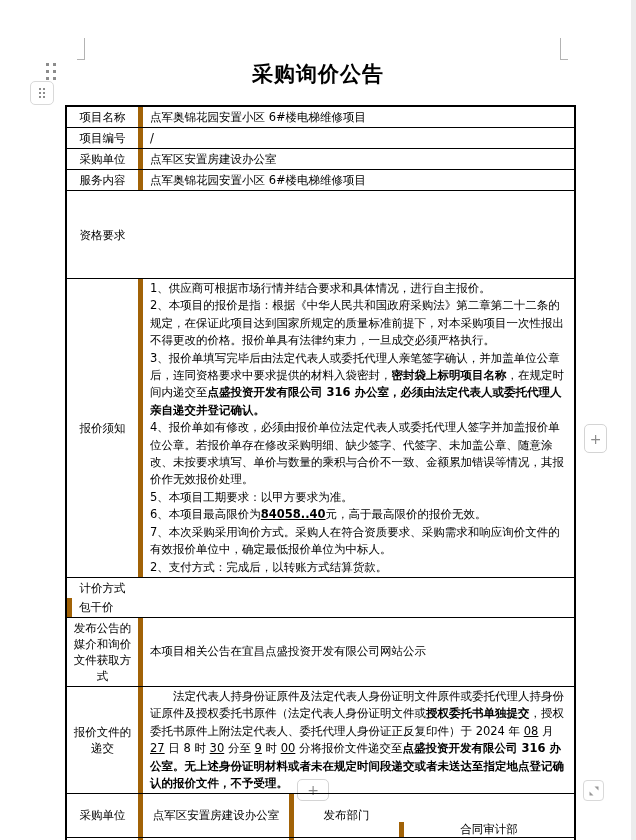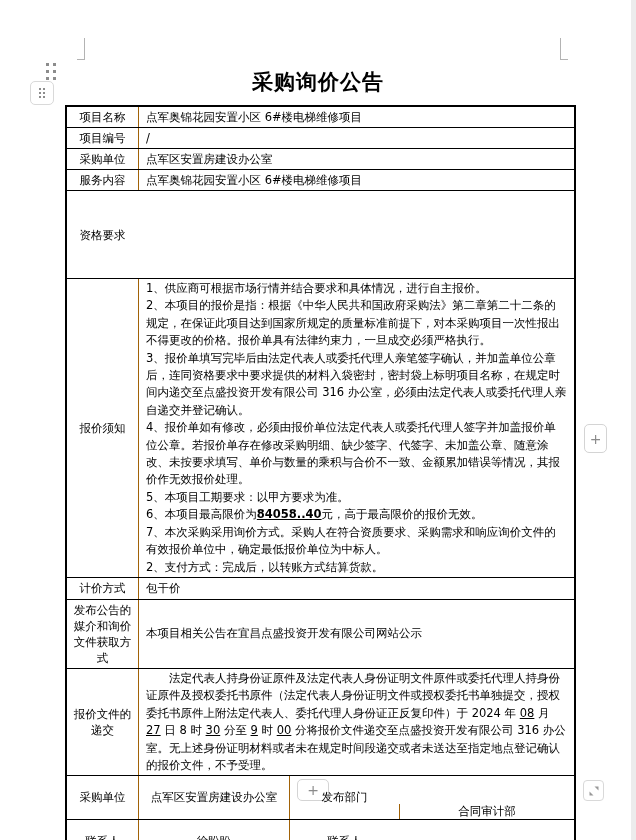--- a/index.html
+++ b/index.html
@@ -25,40 +25,40 @@
 
   
   .plus-btn{position:absolute;border:1px solid #d4d4d4;border-radius:5px;background:#fff;color:#8a8a8a;display:flex;align-items:center;justify-content:center;font-size:14px;line-height:1;cursor:pointer;}
   .plus-btn.right{left:584px;top:424px;width:21px;height:27px;}
   .plus-btn.bottom{left:297px;top:779px;width:30px;height:20px;}
 
   
   .expand-btn{position:absolute;left:583px;top:780px;width:19px;height:19px;border:1px solid #d9d9d9;border-radius:4px;background:#fff;display:flex;align-items:center;justify-content:center;cursor:pointer;}
 
   
-  .title{position:absolute;left:0;top:68px;width:636px;margin:0;text-align:center;font-size:21px;font-weight:bold;letter-spacing:1px;color:#000;}
+  .title{position:absolute;left:0;top:60px;width:636px;margin:0;text-align:center;font-size:21px;font-weight:bold;letter-spacing:1px;color:#000;}
 
   
   .tbl{position:absolute;left:65px;top:105px;width:511px;border:2px solid #000;box-sizing:border-box;font-size:11.5px;color:#000;}
   .row{display:flex;border-top:1px solid #000;}
   .row:first-child{border-top:none;}
-  .cell{box-sizing:border-box;border-left:1px solid #a16207;}
+  .cell{box-sizing:border-box;border-left:5px solid #a16207;}
   .cell:first-child{border-left:none;}
   .lbl{width:71px;flex-shrink:0;display:flex;align-items:center;justify-content:center;text-align:center;padding:2px;line-height:16px;}
   .val{flex:1;padding:1px 7px;display:flex;flex-direction:column;justify-content:center;line-height:17px;}
   .par{line-height:17.4px;}
   .par.indent{text-indent:2em;}
-  .b{font-weight:normal;}
+  .b{font-weight:bold;}
   .u{text-decoration:underline;}
   .bu{font-weight:bold;text-decoration:underline;}
 
   .r-s{min-height:19px;}
   .r-qual{min-height:87px;}
   .r-notice{min-height:267px;}
-  .r-price{min-height:21px;}
+  .r-price{min-height:21px;flex-direction:column;}
   .r-media{min-height:55px;}
   .r-submit{min-height:85px;}
   .r-c1{min-height:24px;}
   .r-c2{min-height:18px;}
 
   
   .c-l1{width:71px;flex-shrink:0;display:flex;align-items:center;justify-content:center;}
   .c-v1{width:151px;flex-shrink:0;display:flex;align-items:center;justify-content:center;}
   .c-l2{width:110px;flex-shrink:0;display:flex;align-items:center;justify-content:center;}
   .c-v2{flex:1;display:flex;align-items:center;justify-content:center;margin-top:28px;}

